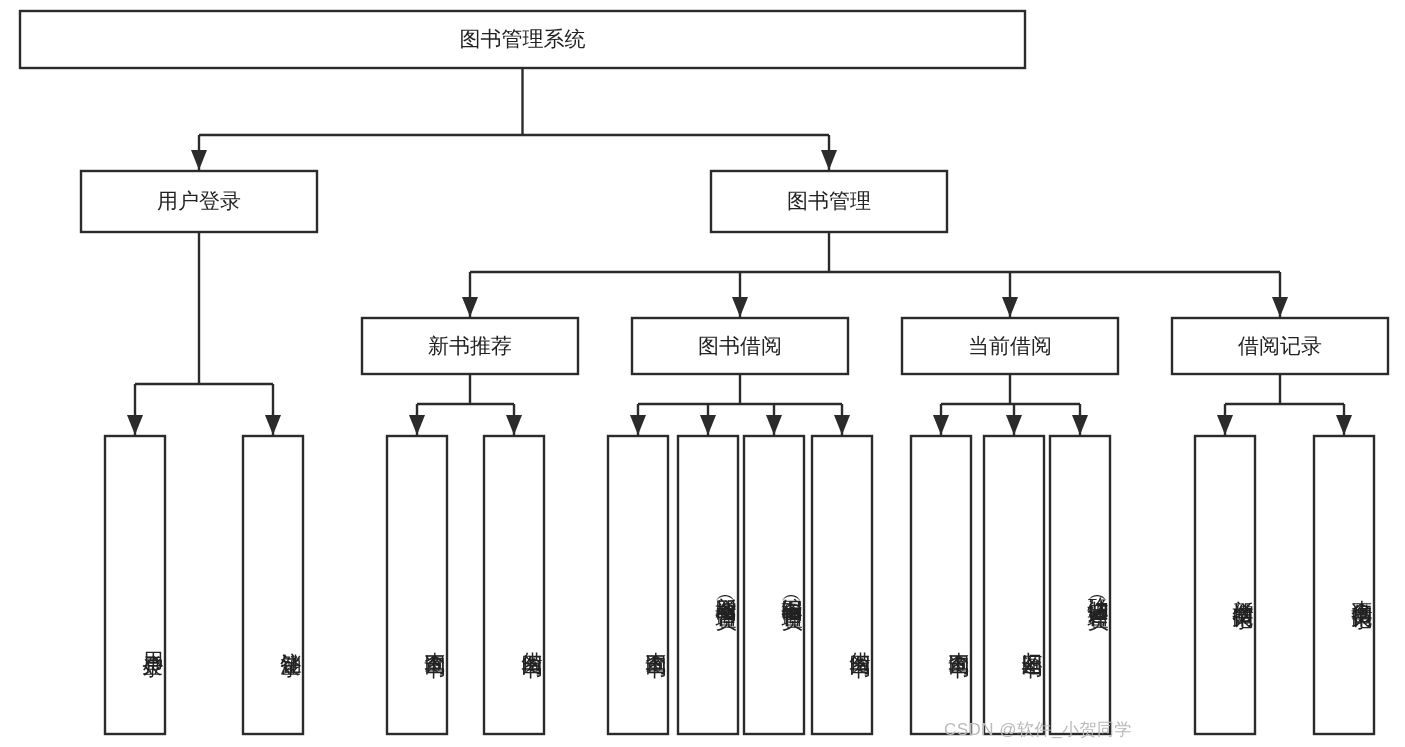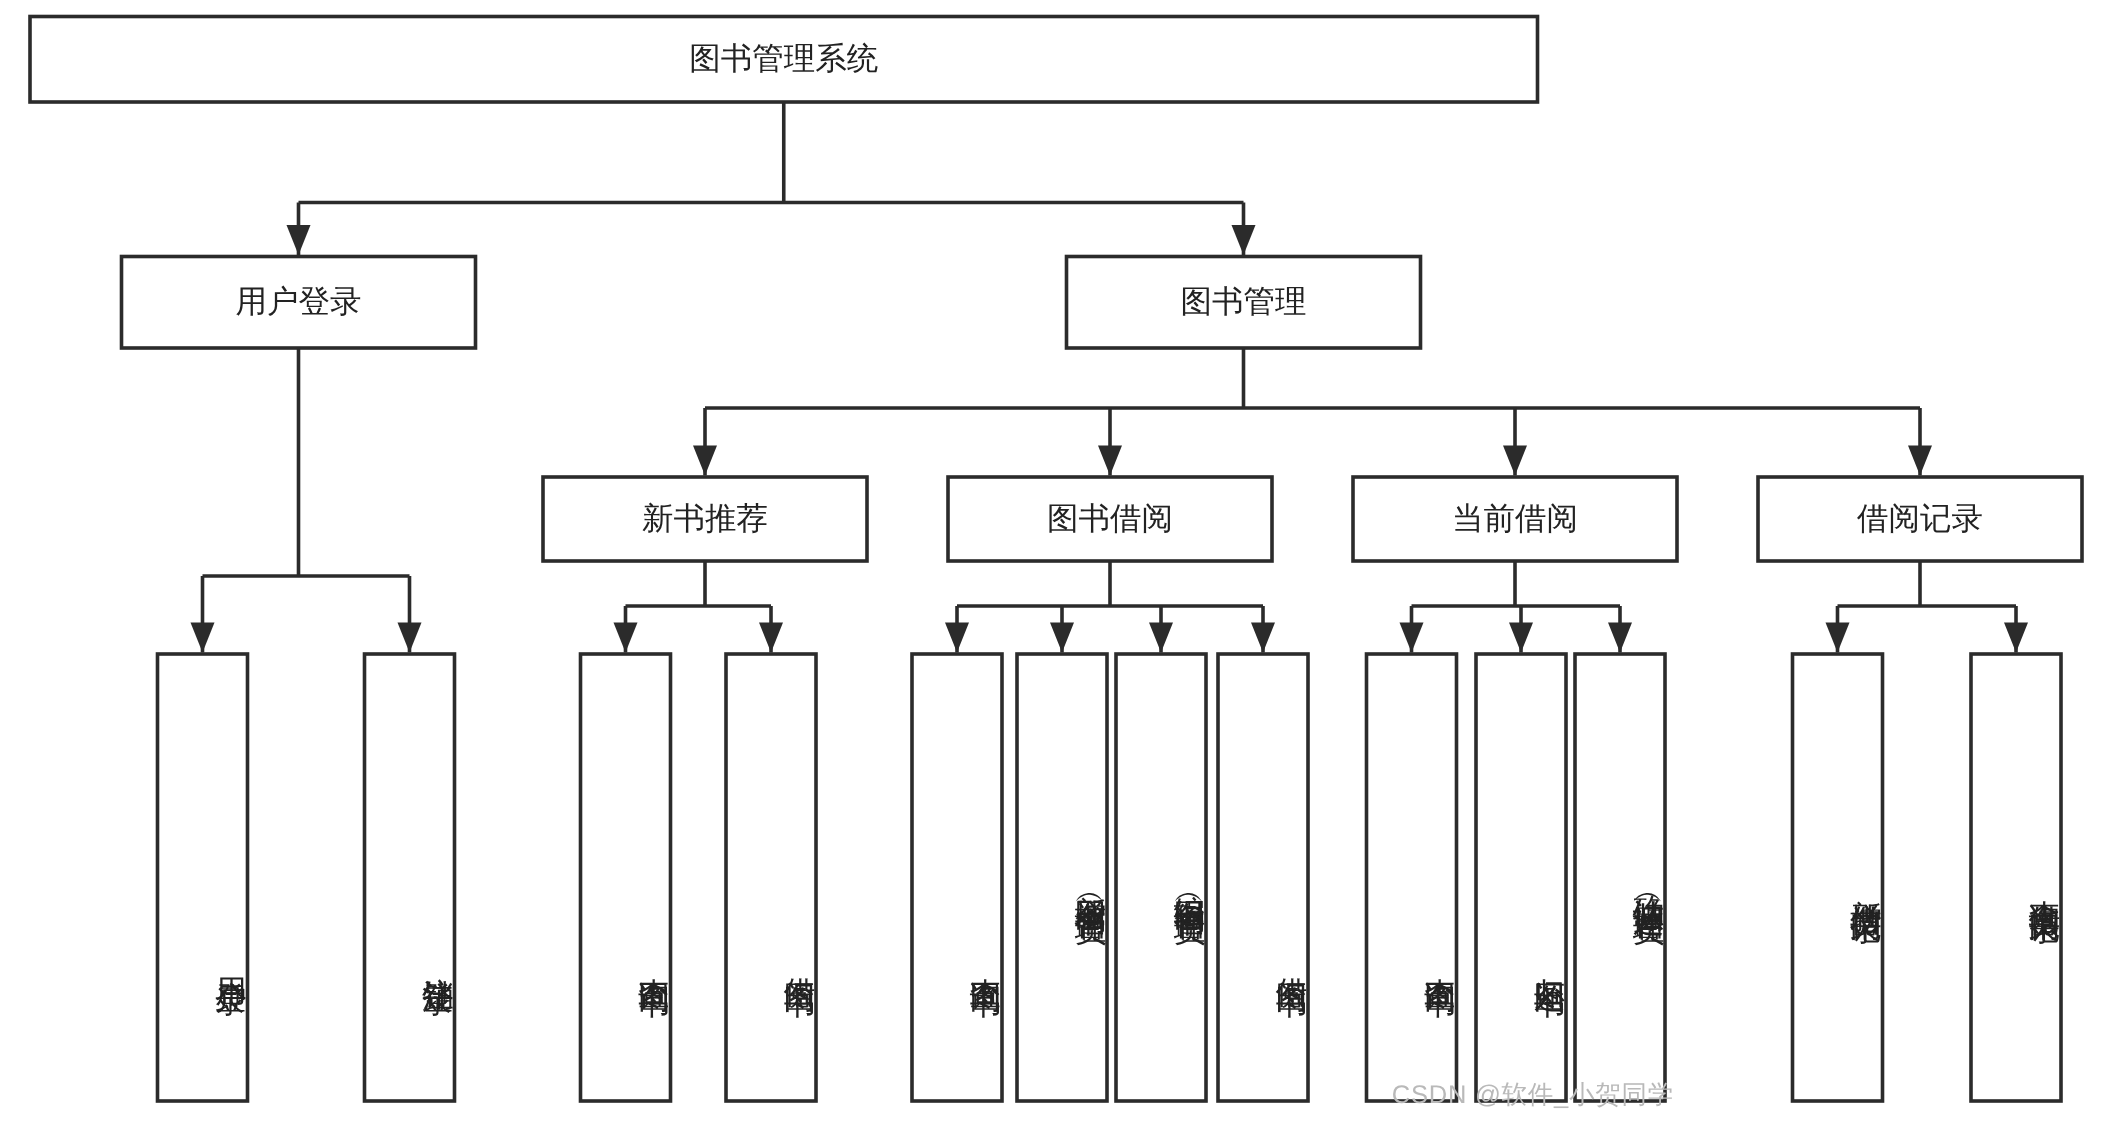--- a/index.html
+++ b/index.html
@@ -56,21 +56,21 @@
     font-size: 21px;
     line-height: 1.12;
     color: #222222;
     letter-spacing: 2px;
     text-align: start;
     white-space: nowrap;
     pointer-events: none;
   }
   .watermark {
     position: absolute;
-    right: 24px;
+    right: 8px;
     bottom: 6px;
     font-family: "Liberation Sans", "DejaVu Sans", sans-serif;
     font-size: 17px;
     color: #b9b9b9;
     white-space: nowrap;
     letter-spacing: 0.5px;
   }
 </style>
 </head>
 <body>

